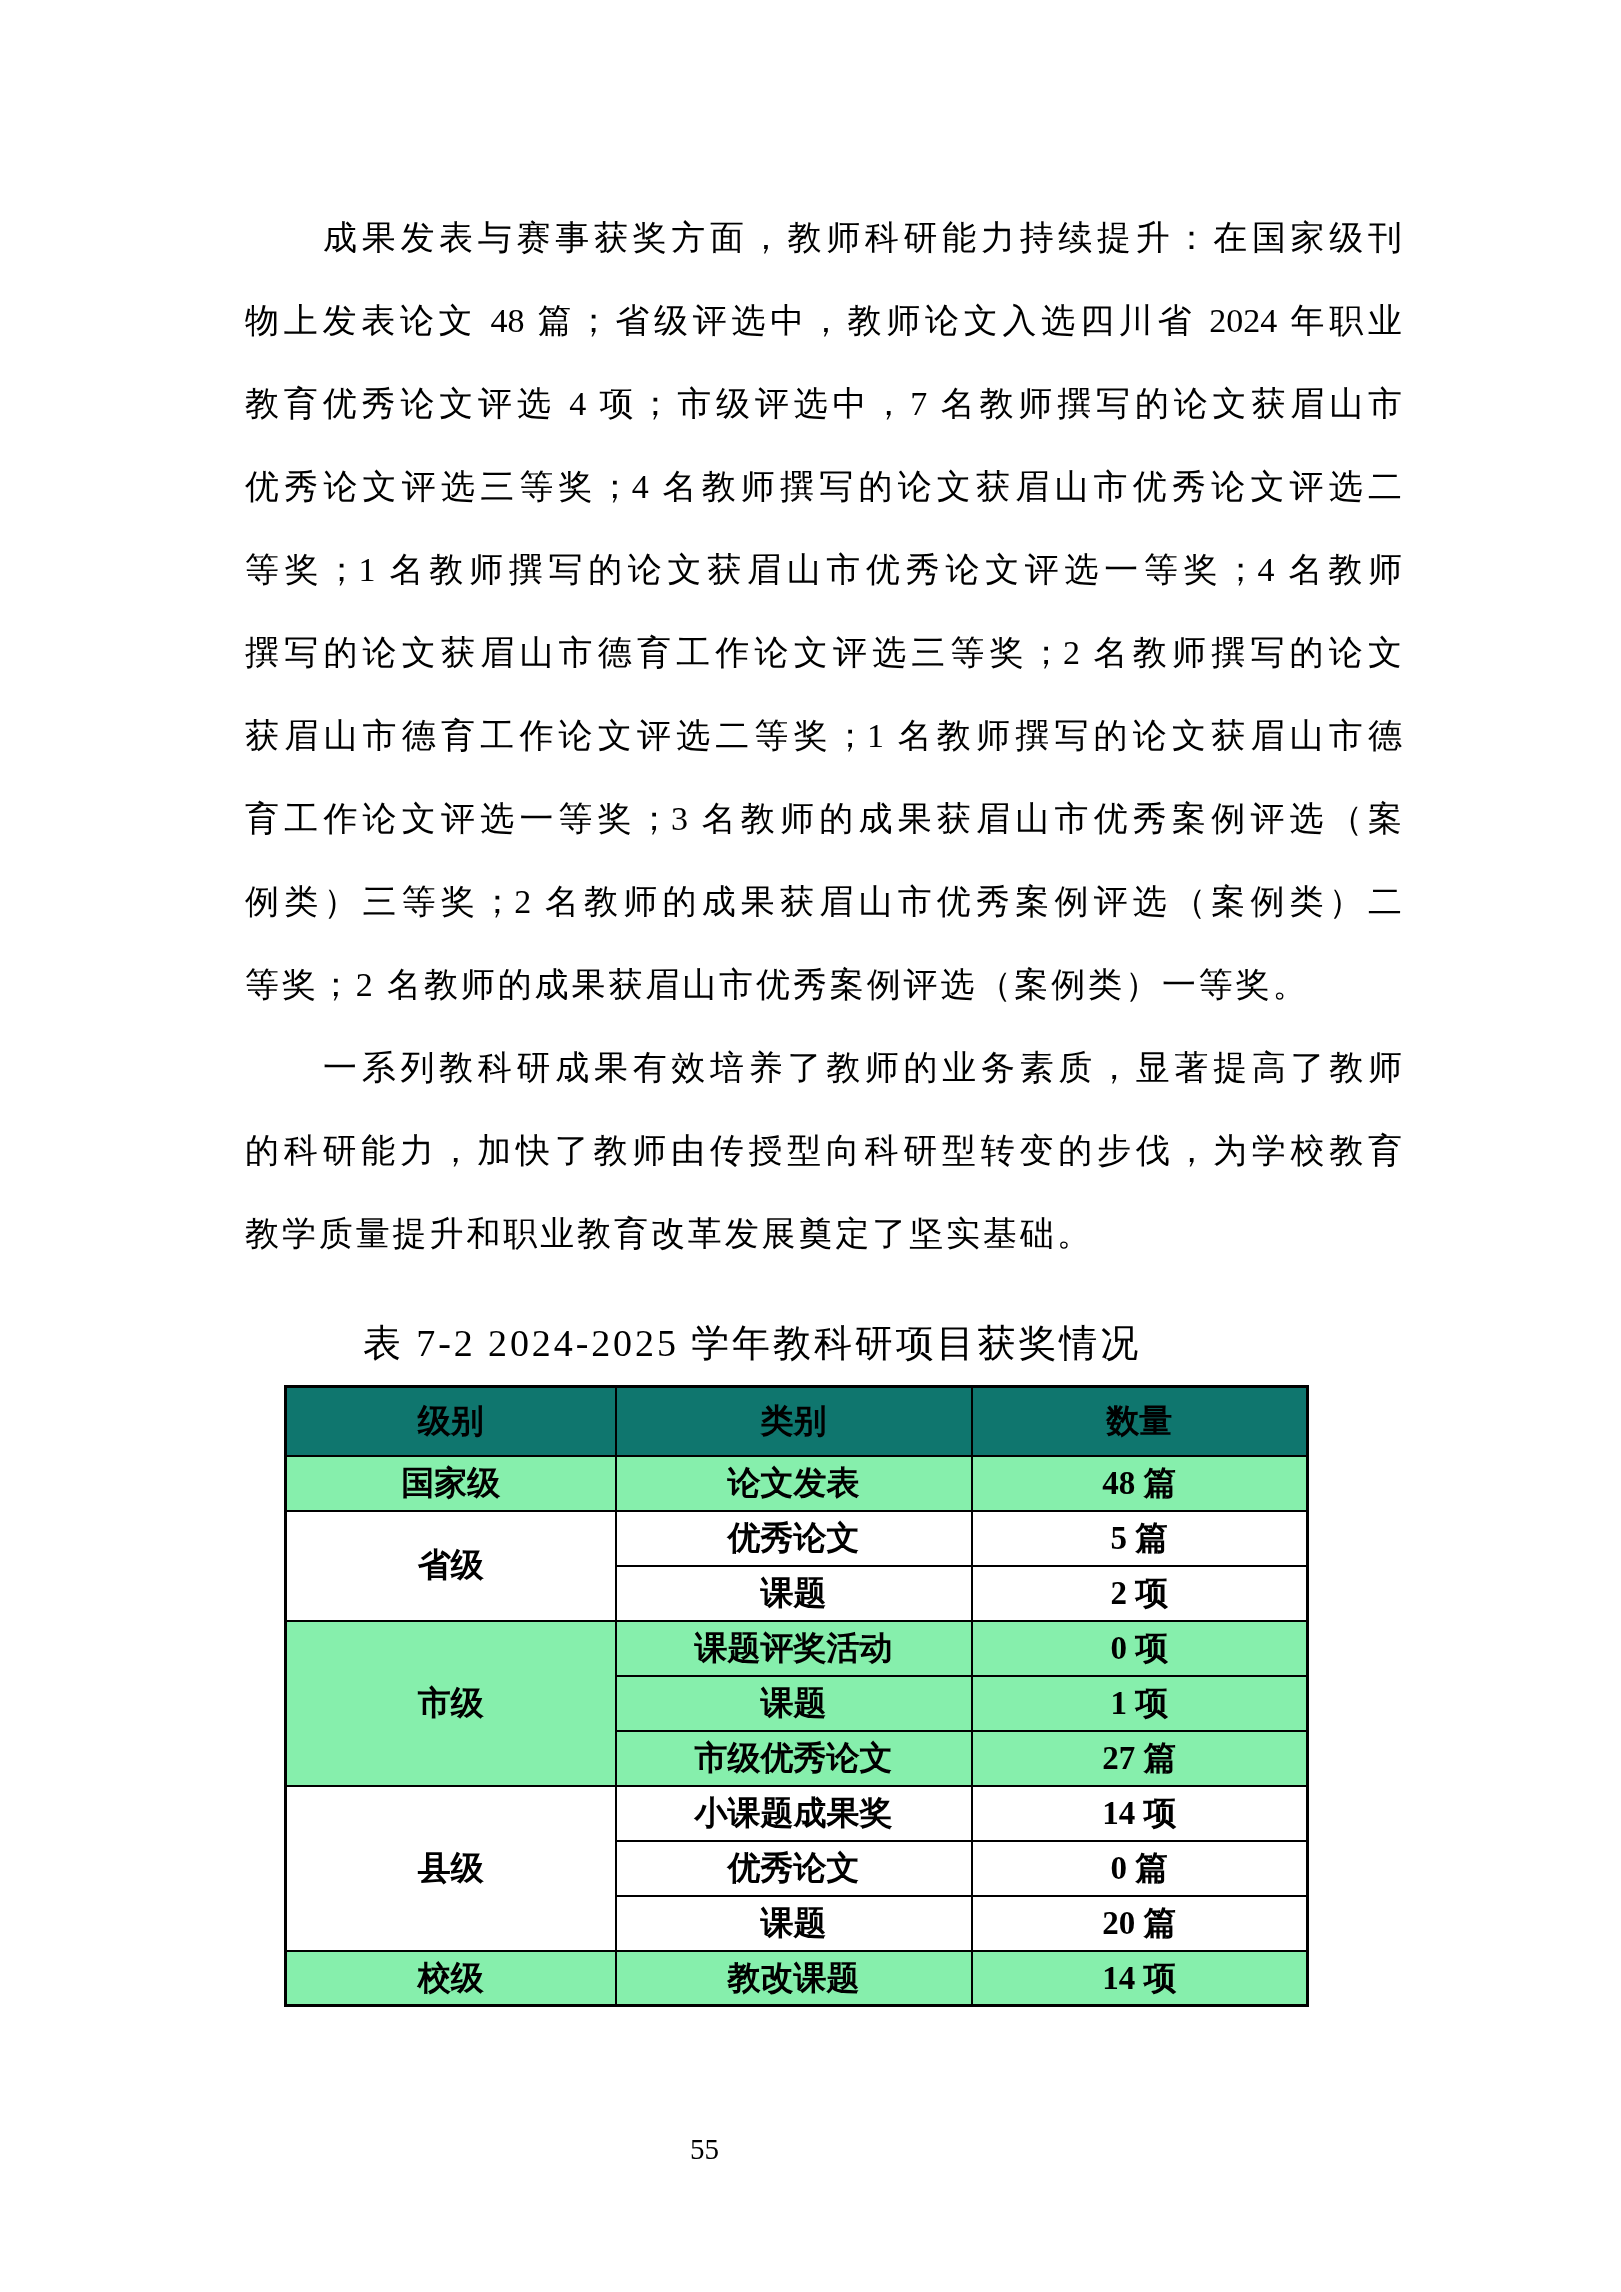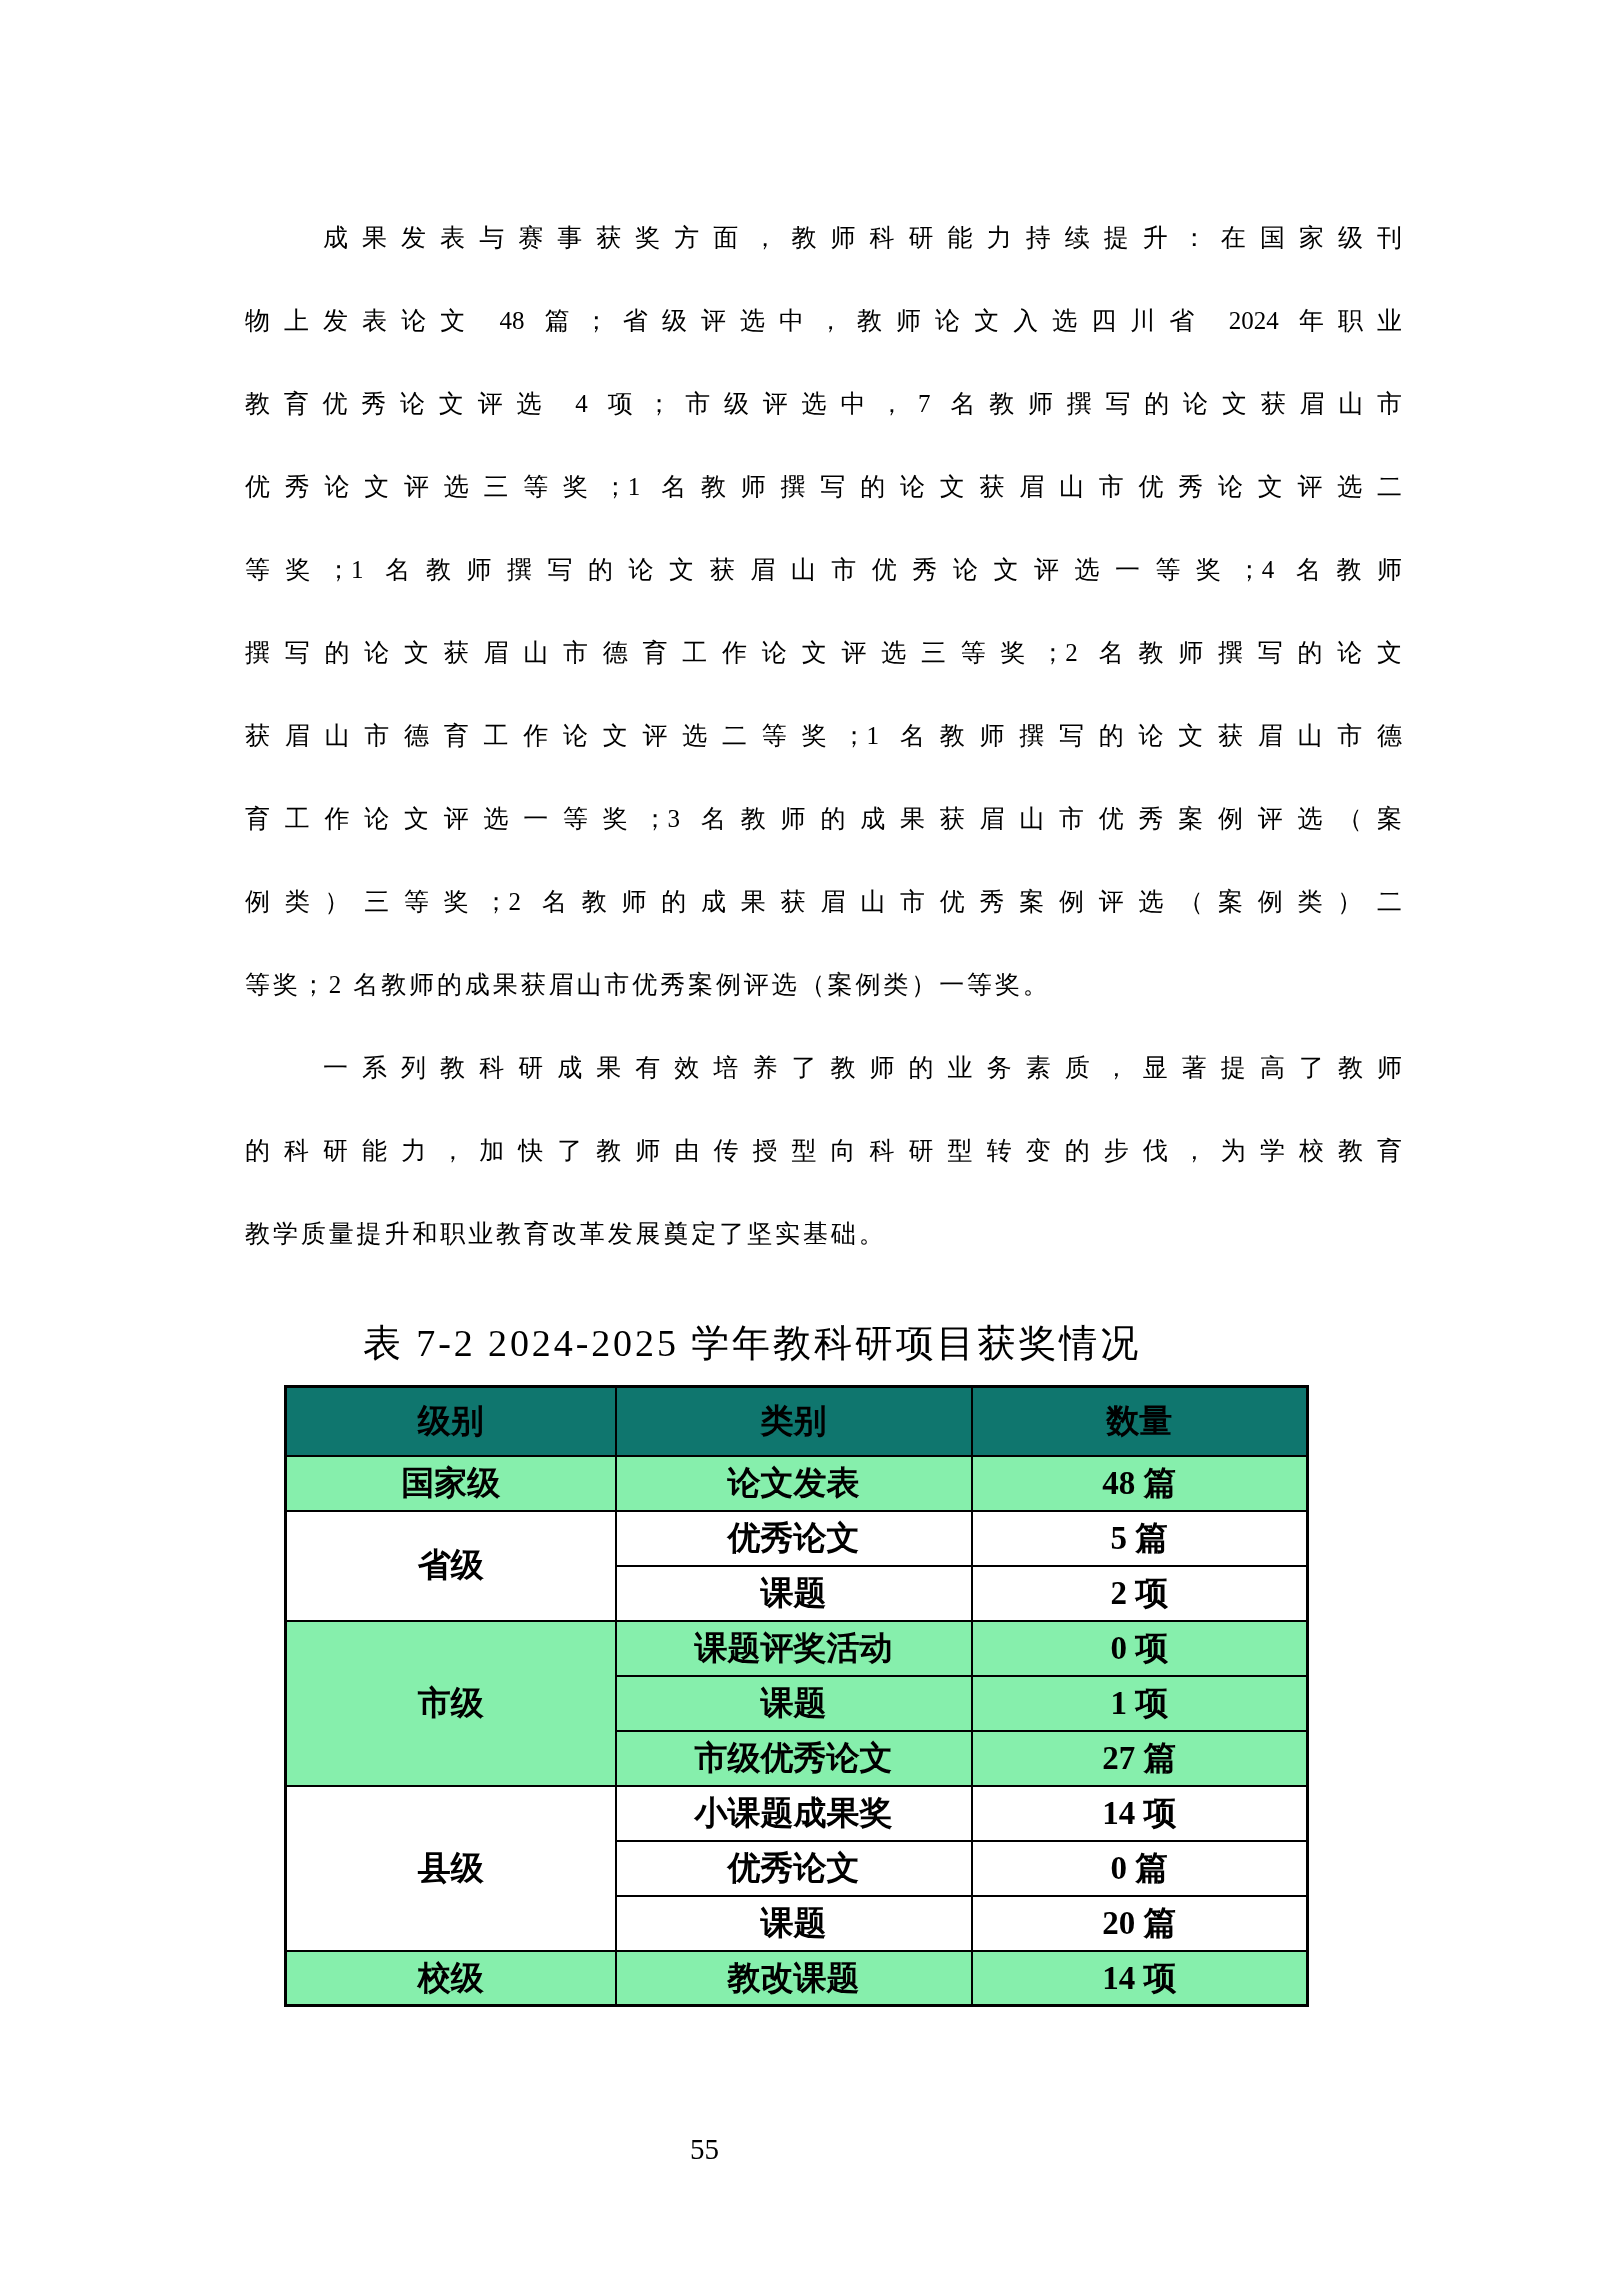--- a/index.html
+++ b/index.html
@@ -12,21 +12,21 @@
     color: #000000;
   }
   .content {
     position: absolute;
     left: 245px; top: 196px;
     width: 1157px;
   }
   .line {
     height: 83px;
     line-height: 83px;
-    font-size: 25px;
+    font-size: 34px;
     overflow: hidden;
     white-space: nowrap;
   }
   .line.justify {
     white-space: normal;
     text-align: justify;
     text-align-last: justify;
     text-justify: inter-character;
   }
   .line.indent { text-indent: 78px; }
@@ -74,21 +74,21 @@
 </style>
 </head>
 <body>
 
 <div class="content">
 
   <div>
     <div class="line justify indent">成果发表与赛事获奖方面，教师科研能力持续提升：在国家级刊</div>
     <div class="line justify">物上发表论文 48 篇；省级评选中，教师论文入选四川省 2024 年职业</div>
     <div class="line justify">教育优秀论文评选 4 项；市级评选中，7 名教师撰写的论文获眉山市</div>
-    <div class="line justify">优秀论文评选三等奖；1 名教师撰写的论文获眉山市优秀论文评选二</div>
+    <div class="line justify">优秀论文评选三等奖；4 名教师撰写的论文获眉山市优秀论文评选二</div>
     <div class="line justify">等奖；1 名教师撰写的论文获眉山市优秀论文评选一等奖；4 名教师</div>
     <div class="line justify">撰写的论文获眉山市德育工作论文评选三等奖；2 名教师撰写的论文</div>
     <div class="line justify">获眉山市德育工作论文评选二等奖；1 名教师撰写的论文获眉山市德</div>
     <div class="line justify">育工作论文评选一等奖；3 名教师的成果获眉山市优秀案例评选（案</div>
     <div class="line justify">例类）三等奖；2 名教师的成果获眉山市优秀案例评选（案例类）二</div>
     <div class="line last">等奖；2 名教师的成果获眉山市优秀案例评选（案例类）一等奖。</div>
   </div>
 
   <div>
     <div class="line justify indent">一系列教科研成果有效培养了教师的业务素质，显著提高了教师</div>

